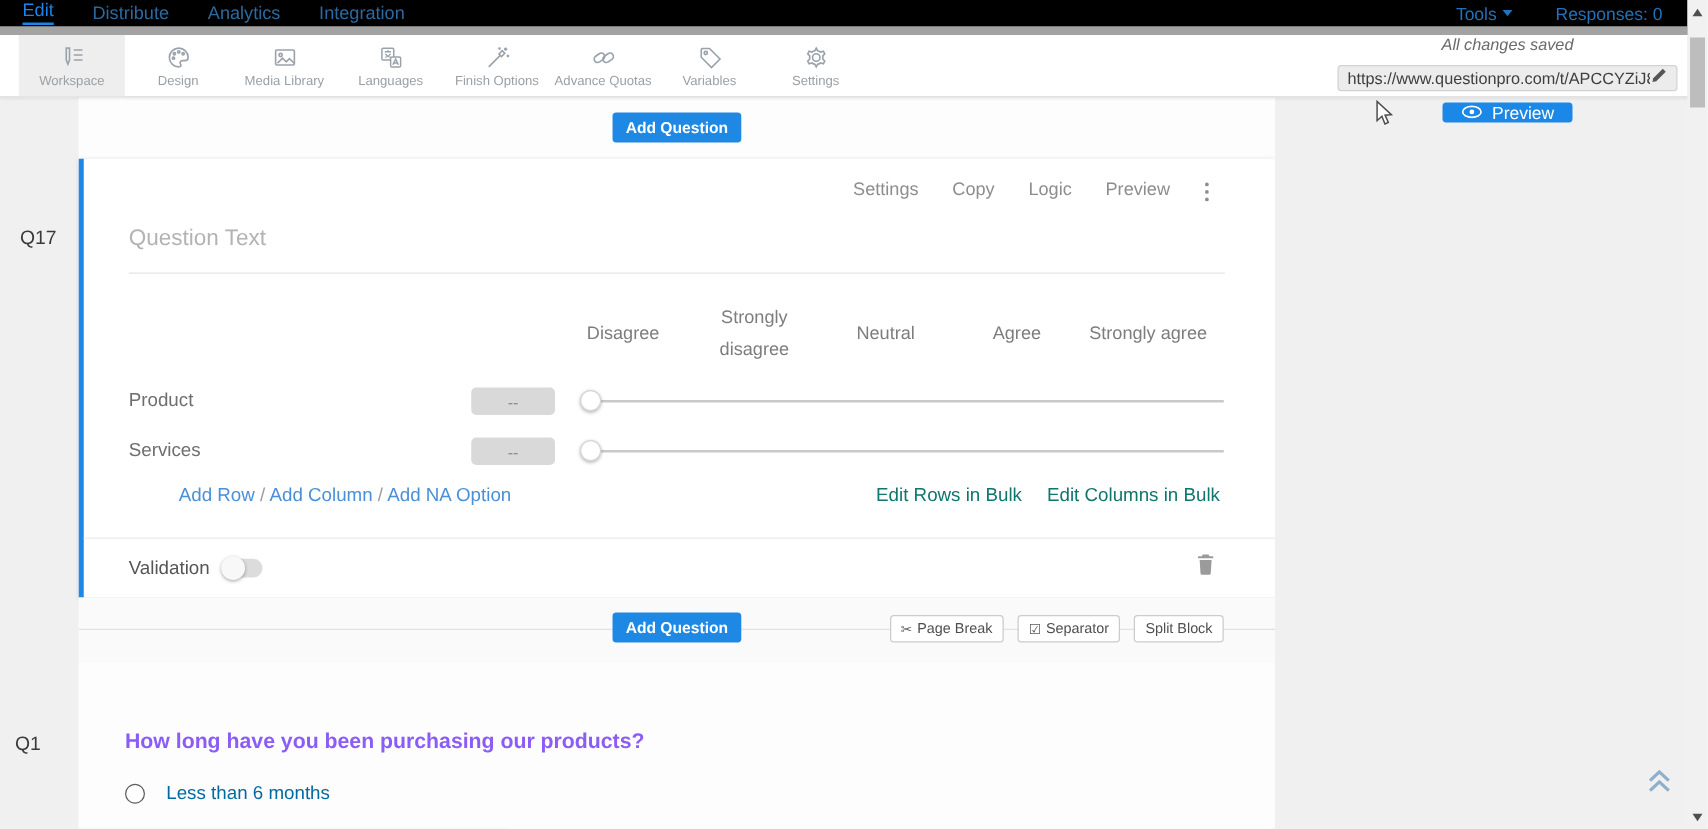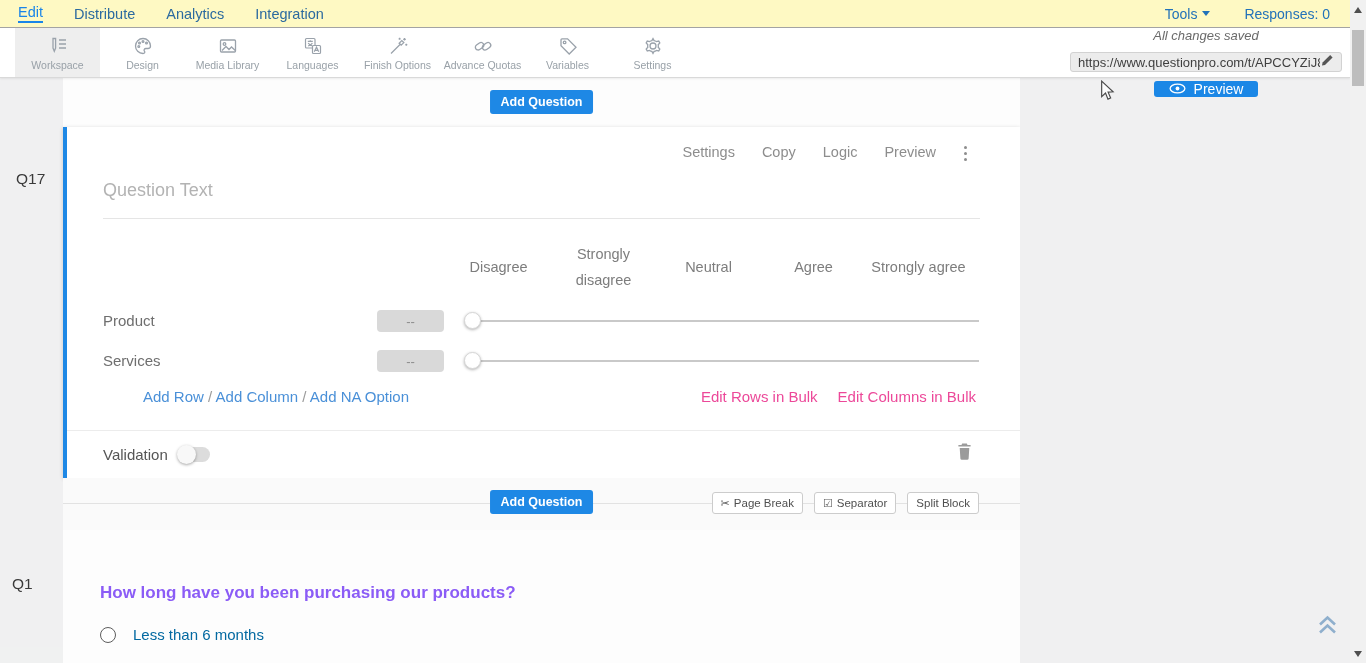--- a/index.html
+++ b/index.html
@@ -1,22 +1,22 @@
 <!DOCTYPE html>
 <html><head>
 <meta charset="utf-8">
 <style>
   * { margin:0; padding:0; box-sizing:border-box; }
   html,body { width:1366px; height:663px; overflow:hidden; }
   body { font-family:"Liberation Sans", sans-serif; background:#f0f0f0; }
   #app { position:relative; width:1366px; height:663px; overflow:hidden; background:#f0f1f1; }
 
   
-  .topnav { position:absolute; left:0; top:0; width:1350px; height:28px; background:#fef9c3;
-            border-bottom:1px solid #a3a3a3; display:flex; align-items:center; z-index:5; }
+  .topnav { position:absolute; left:0; top:0; width:1350px; height:28px; background:#000000;
+            border-bottom:7px solid #a3a3a3; display:flex; align-items:center; z-index:5; }
   .nav-items { display:flex; gap:31px; padding-left:18px; align-items:center; }
   .nav-item { font-size:14.5px; color:#2b6a9f; cursor:pointer; }
   .nav-item.active { color:#1a85e8; border-bottom:2px solid #1a85e8; padding-bottom:1px; }
   .nav-right { margin-left:auto; display:flex; gap:34px; padding-right:20px; align-items:center; }
   .nav-link { font-size:14px; color:#2272b9; display:flex; align-items:center; gap:5px; cursor:pointer; }
   .caret-down { width:0; height:0; border-left:4px solid transparent; border-right:4px solid transparent;
                 border-top:5px solid #2272b9; display:inline-block; }
 
   
   .toolbar { position:absolute; left:0; top:28px; width:1350px; height:50px; background:#fff;
@@ -29,21 +29,21 @@
   .tb-item svg { display:block; }
   .tb-right { margin-left:auto; display:flex; align-items:center; gap:9px; padding-right:8px;flex-direction:column; }
   .saved-status { font-style:italic; font-size:13px; color:#6a6a6a; }
   .url-box { width:272px; height:30px; background:#ececec; border:1px solid #d2d2d2; border-radius:3px;
              display:flex; align-items:center; padding:0 7px; }
   .url-text { flex:1; font-size:13px; color:#3f3f3f; white-space:nowrap; overflow:hidden; }
   .preview-btn { height:30px; padding:0 15px; background:#1b87e6; border:none; border-radius:3px;
                  color:#fff; font-size:14px; display:flex; align-items:center; gap:8px; cursor:pointer; }
 
   
-  .left-rail  { position:absolute; left:0; top:62px; width:73px; height:585px; background:#f0f0f1;padding-left:20px; }
+  .left-rail  { position:absolute; left:0; top:74px; width:73px; height:585px; background:#f0f0f1;padding-left:20px; }
   .right-rail { position:absolute; left:1020px; top:78px; width:330px; height:585px; background:#f0f0f1; }
   .rail-qlabel { position:absolute; font-size:15.5px; color:#3a3a3a; }
   .scroll-top-btn { position:absolute; left:296px; top:535px; cursor:pointer; }
 
   .scrollbar { position:absolute; right:0; top:0; width:16px; height:663px; background:#f1f1f1; z-index:10; }
   .sb-arrow { position:absolute; left:4px; width:0; height:0; border-left:4px solid transparent;
               border-right:4px solid transparent; cursor:pointer; }
   .sb-up   { top:7px; border-bottom:6px solid #4f4f4f; }
   .sb-down { bottom:6px; border-top:6px solid #4f4f4f; }
   .sb-thumb { position:absolute; left:2px; top:30px; width:12px; height:56px; background:#bdbdbd; cursor:pointer; }
@@ -74,21 +74,21 @@
   .mrow-label { position:absolute; left:36px; font-size:15px; color:#6e6e6e; cursor:pointer; }
   .mbadge { position:absolute; left:310px; width:67px; height:22px; background:#d9d9d9; border-radius:4px;
             color:#8c8c8c; font-size:13px; display:flex; align-items:center; justify-content:center; }
   .mtrack { position:absolute; left:399px; width:513px; height:2px; background:#c9c9c9; }
   .mthumb { position:absolute; left:397px; width:17px; height:17px; border-radius:50%; background:#fff;
             border:1px solid #d7d7d7; box-shadow:0 1px 3px rgba(0,0,0,.3); cursor:pointer; }
 
   .row-links { position:absolute; top:261px; left:36px; font-size:15px;margin-left:40px; }
   .row-links .lnk { color:#4a90d8; cursor:pointer; }
   .row-links .sep { color:#9b9b9b; }
-  .bulk-links { position:absolute; top:261px; right:44px; display:flex; gap:20px; font-size:15px; color:#ec4899; }
+  .bulk-links { position:absolute; top:261px; right:44px; display:flex; gap:20px; font-size:15px; color:#0f766e; }
   .bulk-links span { cursor:pointer; }
 
   .card-divider { position:absolute; top:303px; left:0; right:0; border-top:1px solid #ececec; }
   .validation { position:absolute; top:319px; left:36px; display:flex; align-items:center; gap:10px;
                 font-size:15px; color:#555; }
   .toggle { width:32px; height:15px; background:#dcdcdc; border-radius:8px; position:relative; cursor:pointer; }
   .toggle .knob { position:absolute; left:-1px; top:-2px; width:19px; height:19px; background:#f8f8f8;
                   border-radius:50%; box-shadow:0 1px 3px rgba(0,0,0,.35); }
   .trash-btn { position:absolute; top:315px; right:48px; cursor:pointer; background:none; border:none; }
 

